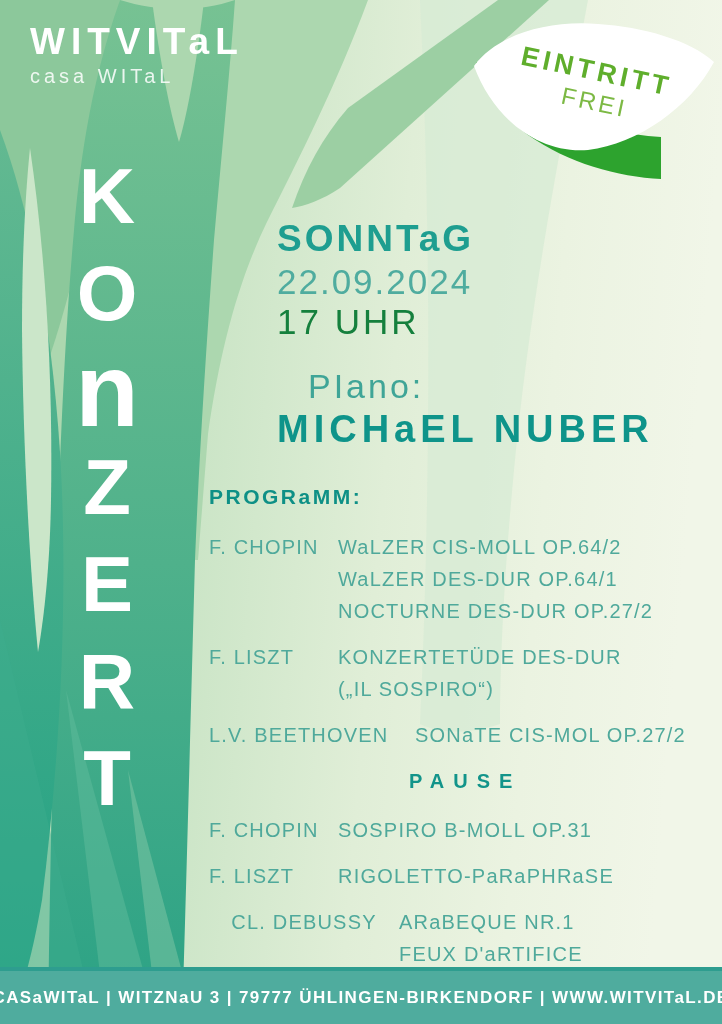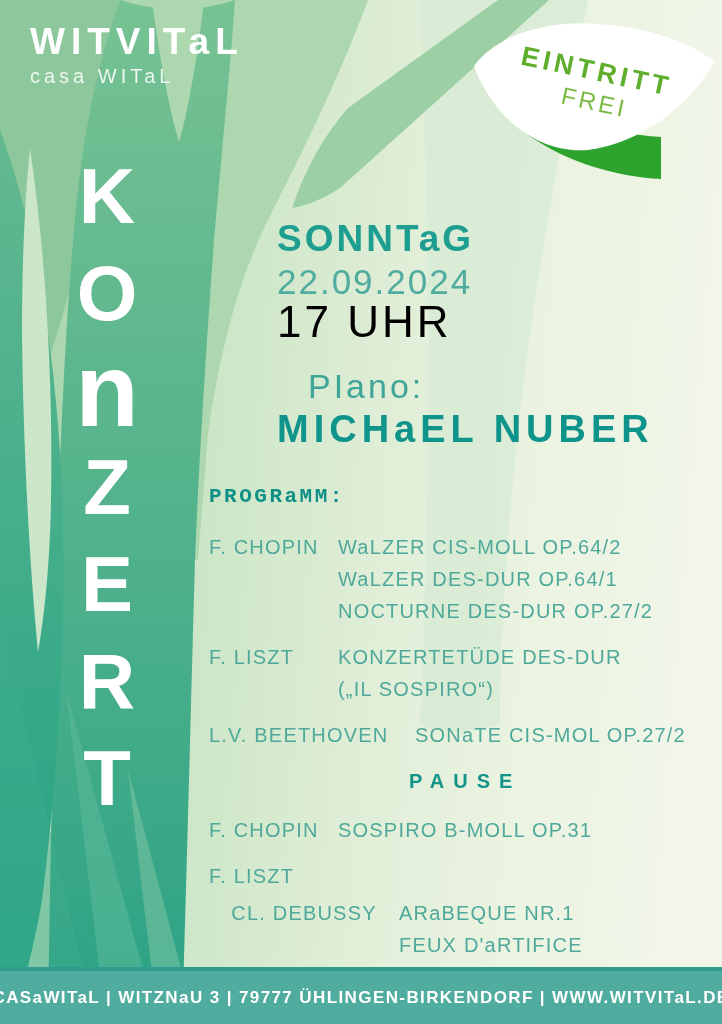--- a/index.html
+++ b/index.html
@@ -22,29 +22,29 @@
   
   .vtitle{position:absolute;left:62px;top:148px;width:90px;text-align:center;
     color:#ffffff;font-weight:700;font-size:78px;z-index:3;}
   .vletter{height:97px;line-height:97px;}
   .vletter:nth-child(3){font-size:104px;} 
 
   
   .event{position:absolute;left:277px;top:218px;z-index:3;}
   .event-day{font-size:37px;font-weight:700;letter-spacing:3px;line-height:42px;color:#1E9E90;}
   .event-date{font-size:35px;font-weight:300;letter-spacing:2px;line-height:40px;color:#4FAC9F;margin-top:2px;}
-  .event-time{font-size:44px;font-weight:300;letter-spacing:3px;line-height:40px;color:#000000;}
+  .event-time{font-size:35px;font-weight:300;letter-spacing:3px;line-height:40px;color:#15803d;}
   .role{font-size:34px;font-weight:300;letter-spacing:3px;line-height:40px;color:#3FA597;margin-top:24px;margin-left:31px;}
   .performer{font-size:38px;font-weight:700;letter-spacing:5px;line-height:38px;color:#0E948A;margin-top:4px;}
 
   
   .program{position:absolute;left:209px;top:484px;width:492px;z-index:3;
     color:#4FA99B;font-size:20px;letter-spacing:1.2px;}
   .program-heading{font-size:21px;font-weight:700;letter-spacing:2.5px;line-height:26px;
-    color:#0E9086;margin-bottom:26px;font-family:Liberation Mono, monospace;}
+    color:#0E9086;margin-bottom:26px;}
   .group{display:flex;margin-bottom:14px;}
   .composer{width:129px;flex:0 0 auto;line-height:23px;}
   .group.wide .composer{width:206px;}
   .group.med .composer{width:190px;text-align:center;}
   .pieces{flex:1;}
   .piece{line-height:23px;margin-bottom:9px;white-space:nowrap;}
   .pause{font-size:20px;font-weight:700;letter-spacing:9px;line-height:23px;
     color:#12948A;margin:6px 0 26px 200px;}
 
   
@@ -180,20 +180,23 @@
 
     <div class="group">
       <div class="composer">F. CHOPIN</div>
       <div class="pieces">
         <div class="piece">SOSPIRO B-MOLL OP.31</div>
       </div>
     </div>
 
     <div class="group">
       <div class="composer">F. LISZT</div>
+      <div class="pieces">
+        <div class="piece">RIGOLETTO-PaRaPHRaSE</div>
+      </div>
     </div>
 
     <div class="group med">
       <div class="composer">CL. DEBUSSY</div>
       <div class="pieces">
         <div class="piece">ARaBEQUE NR.1</div>
         <div class="piece">FEUX D'aRTIFICE</div>
       </div>
     </div>
   </div>

